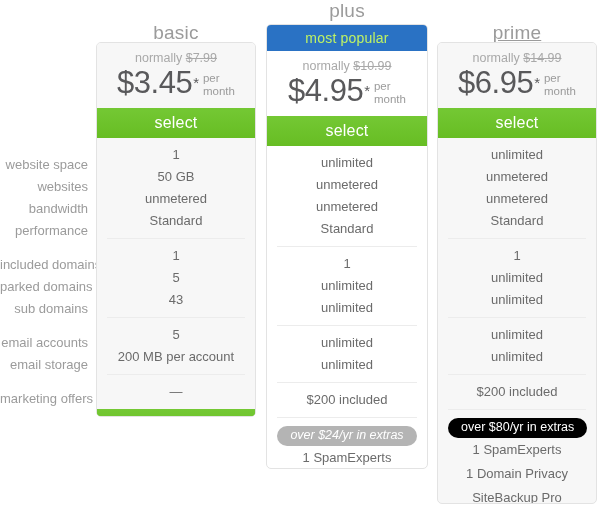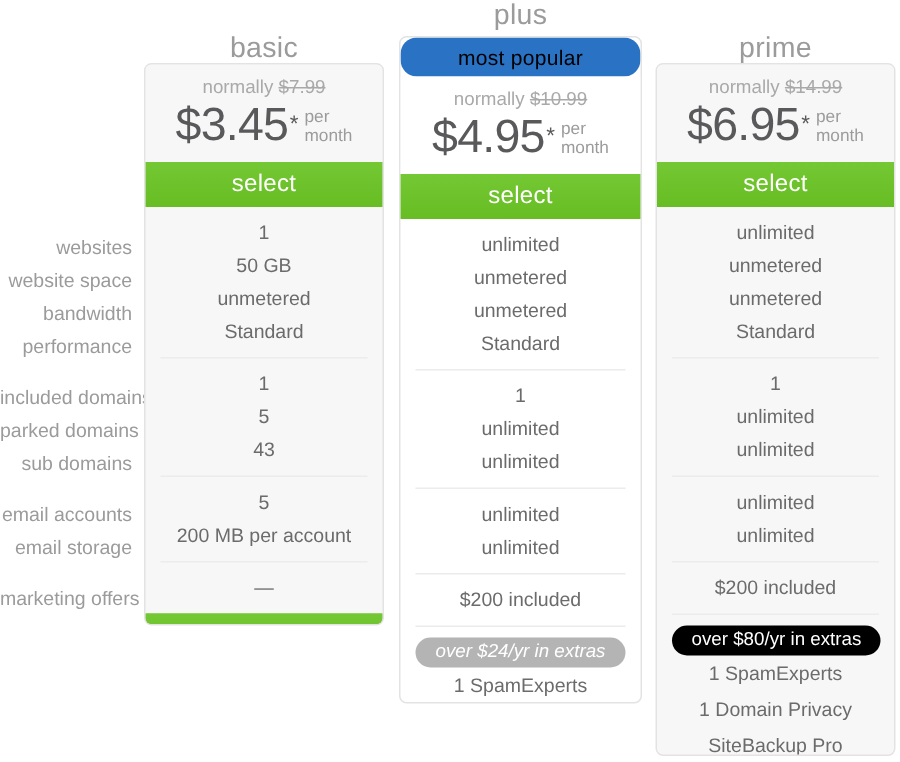--- a/index.html
+++ b/index.html
@@ -28,46 +28,45 @@
   .plan-title {
     position: absolute;
     text-align: center;
     font-size: 19px;
     color: #9b9b9b;
     font-weight: 400;
     letter-spacing: 0.2px;
   }
   .plan-title.basic { left: 96px; top: 22px; width: 160px; }
   .plan-title.plus  { left: 266px; top: 0px;  width: 162px; }
-  .plan-title.prime { left: 437px; top: 22px; width: 160px; }
+  .plan-title.prime { left: 437px; top: 22px; width: 160px; text-decoration: underline; }
 
   
   .card {
     position: absolute;
     border: 1px solid #e3e3e3;
     border-radius: 5px;
     box-sizing: border-box;
     overflow: hidden;
     background: #f7f7f7;
   }
   .card.basic { left: 96px;  top: 42px; width: 160px; height: 375px; }
   .card.plus  { left: 266px; top: 24px; width: 162px; height: 445px; background: #ffffff; }
   .card.prime { left: 437px; top: 42px; width: 160px; height: 462px; }
 
   
   .popular-banner {
     height: 26px;
     background: #2a72c4;
-    color: #000000;
+    color: #bef264;
     font-size: 14px;
     display: flex;
     align-items: center;
     justify-content: center;
     letter-spacing: 0.2px;
-    border-radius: 11px;
   }
 
   
   .price-block {
     background: #f7f7f7;
     padding: 8px 0 9px 0;
     text-align: center;
   }
   .card.plus .price-block { background: #ffffff; }
 
@@ -185,22 +184,22 @@
     color: #6b6b6b;
   }
 </style>
 </head>
 <body>
 
 <div class="board">
 
   <div class="labels">
     <div class="label-group">
+      <div class="label-row">website space</div>
       <div class="label-row">websites</div>
-      <div class="label-row">website space</div>
       <div class="label-row">bandwidth</div>
       <div class="label-row">performance</div>
     </div>
     <div class="label-group">
       <div class="label-row">included domains</div>
       <div class="label-row">parked domains</div>
       <div class="label-row">sub domains</div>
     </div>
     <div class="label-group">
       <div class="label-row">email accounts</div>

